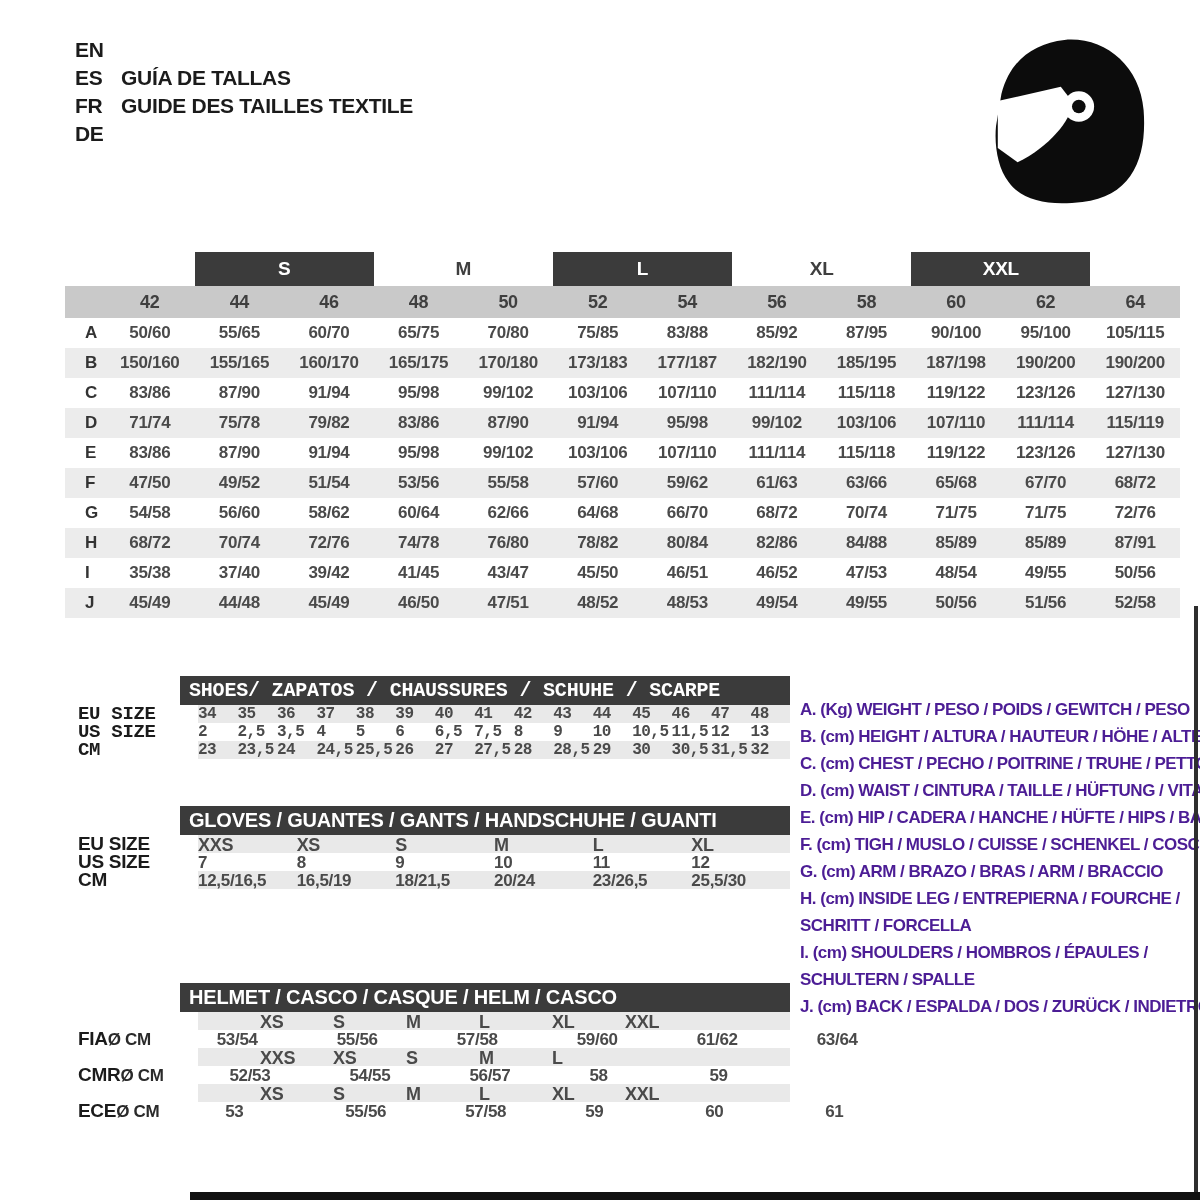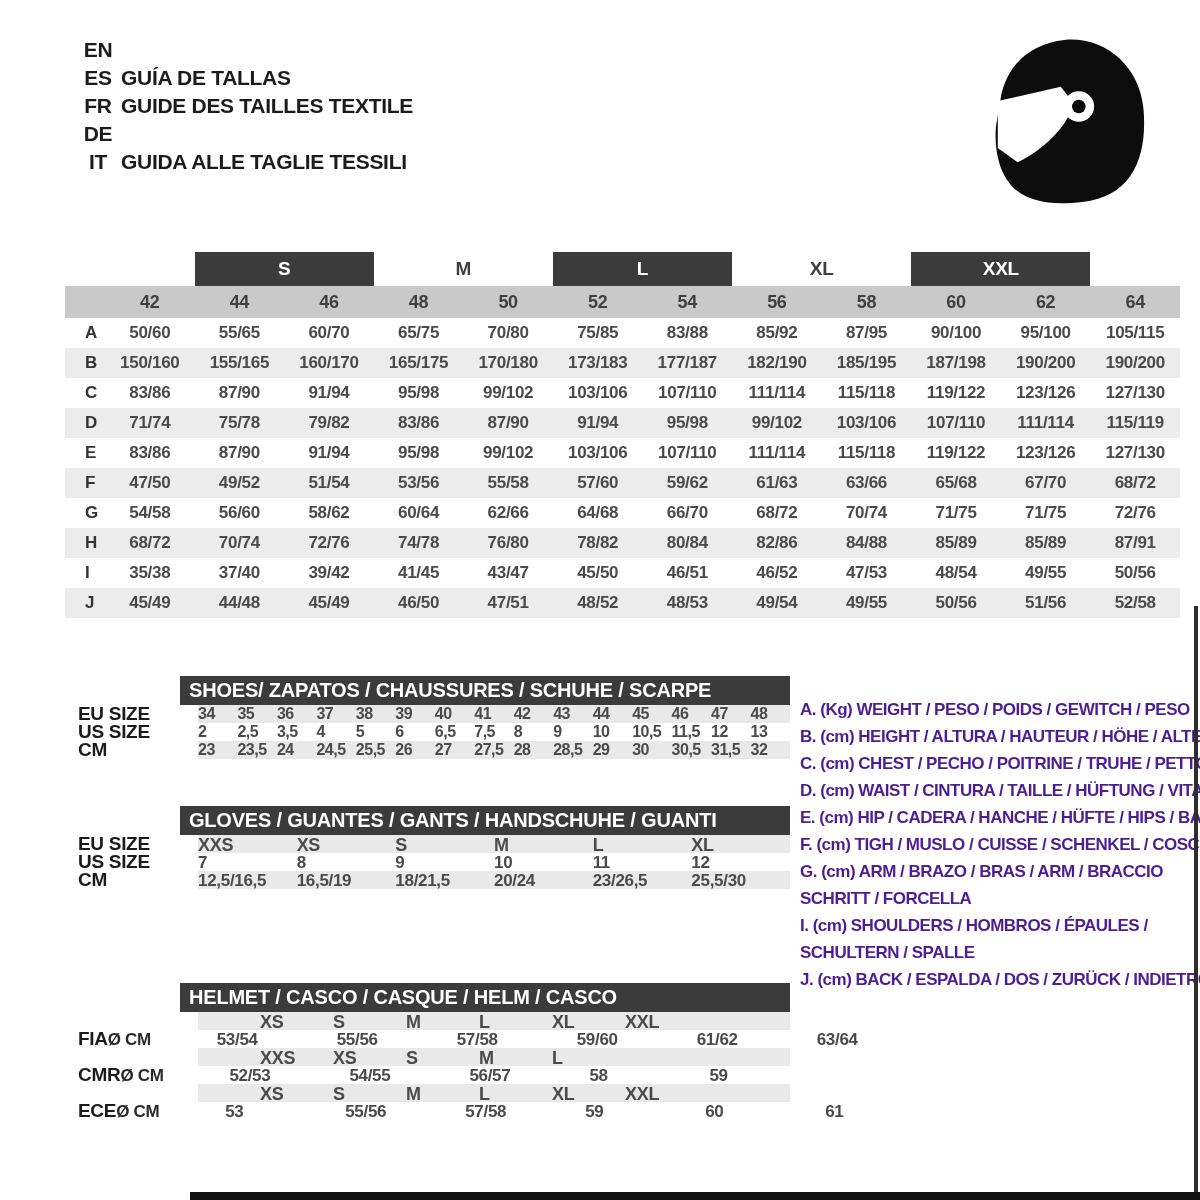--- a/index.html
+++ b/index.html
@@ -1,42 +1,42 @@
 <!DOCTYPE html>
 <html><head>
 <meta charset="utf-8">
 <style>
   html,body{margin:0;padding:0;background:#fff;}
   .page{position:relative;width:1200px;height:1200px;background:#ffffff;overflow:hidden;
         font-family:"Liberation Sans",sans-serif;font-weight:bold;letter-spacing:-0.3px;}
 
   
   .lang-block{position:absolute;left:75px;top:36px;font-size:21px;line-height:28px;color:#1b1b1b;}
-  .lang-row{display:flex;text-align:center;}
+  .lang-row{display:flex;}
   .lang-code{width:46px;}
 
   
   .helmet-icon{position:absolute;left:978px;top:34px;width:180px;height:172px;}
 
   
   .main-table{position:absolute;left:65px;top:252px;width:1115px;text-align:center;color:#4a4a4a;}
   .group-row{display:grid;grid-template-columns:40px repeat(12,1fr);height:34px;}
   .grp{display:flex;align-items:center;justify-content:center;font-size:19px;color:#3f3f3f;}
   .grp.boxed{background:#3b3b3b;color:#ffffff;}
   .g1{grid-column:3 / span 2}.g2{grid-column:5 / span 2}.g3{grid-column:7 / span 2}
   .g4{grid-column:9 / span 2}.g5{grid-column:11 / span 2}
   .band-row{display:grid;grid-template-columns:40px repeat(12,1fr);height:32px;background:#c9c9c9;
             align-items:center;font-size:18px;color:#3f3f3f;}
   .data-row{display:grid;grid-template-columns:40px repeat(12,1fr);height:30px;align-items:center;font-size:17px;}
   .data-row.alt{background:#ececec;}
   .row-label{text-align:left;padding-left:20px;color:#333;font-size:17px;}
 
   
   .sub-table{position:absolute;left:60px;width:730px;}
-  .shoes{top:676px;} .gloves{top:806px;} .helmets{top:950px;margin-top:33px;}
+  .shoes{top:676px;font-family:Liberation Mono, monospace;} .gloves{top:806px;} .helmets{top:950px;margin-top:33px;}
   .sub-bar{margin-left:120px;height:29px;background:#3b3b3b;color:#fff;display:flex;align-items:center;
            padding-left:9px;font-size:20px;letter-spacing:-0.2px;}
   .sub-row{display:flex;height:18px;}
   .side-label{width:120px;display:flex;align-items:center;padding-left:18px;font-size:19px;color:#1b1b1b;}
   .cells{flex:1;display:grid;align-items:center;text-align:left;color:#4a4a4a;font-size:17px;}
   .cells.gray{background:#e9e9e9;}
   .c15{grid-template-columns:repeat(15,1fr);font-size:16px;letter-spacing:-0.5px;}
   .c6{grid-template-columns:repeat(6,1fr);}
   .h-vals{grid-template-columns:62px repeat(6,73px);gap:47px;}
   .h-sz{padding-left:62px;grid-template-columns:repeat(6,73px);font-size:18px;}
@@ -63,24 +63,20 @@
     <div class="lang-row">
       <span class="lang-code">ES</span>
       <span class="lang-label">GUÍA DE TALLAS</span>
     </div>
     <div class="lang-row">
       <span class="lang-code">FR</span>
       <span class="lang-label">GUIDE DES TAILLES TEXTILE</span>
     </div>
     <div class="lang-row">
       <span class="lang-code">DE</span>
-    </div>
-    <div class="lang-row">
-      <span class="lang-code">IT</span>
-      <span class="lang-label">GUIDA ALLE TAGLIE TESSILI</span>
     </div>
   </div>
 
   <svg class="helmet-icon" viewBox="0 0 100 95">
     <path fill="#0c0c0c" d="M48 3 C70 1 90 17 92 42 C94 68 86 90 58 93 C40 95 25 93 17 82 C11 74 9 62 10 51 L13 33 C18 14 31 5 48 3 Z"></path>
     <path fill="#ffffff" d="M11 37 L46 29 L53 38 C51 48 40 62 22 71 L11 63 Z"></path>
     <circle cx="56" cy="40" r="8.5" fill="#ffffff"></circle>
     <circle cx="56" cy="40" r="3.8" fill="#0c0c0c"></circle>
   </svg>
 
@@ -435,20 +431,21 @@
   </div>
 
   <div class="legend">
       <span>A. (Kg) WEIGHT / PESO / POIDS / GEWITCH / PESO</span>
       <span>B. (cm) HEIGHT / ALTURA / HAUTEUR / HÖHE / ALTEZZA</span>
       <span>C. (cm) CHEST / PECHO / POITRINE / TRUHE / PETTO</span>
       <span>D. (cm) WAIST / CINTURA / TAILLE / HÜFTUNG / VITA</span>
       <span>E. (cm) HIP / CADERA / HANCHE / HÜFTE / HIPS / BACINO</span>
       <span>F. (cm) TIGH / MUSLO / CUISSE / SCHENKEL / COSCIA</span>
       <span>G. (cm) ARM / BRAZO / BRAS / ARM / BRACCIO</span>
+      <span>H. (cm) INSIDE LEG / ENTREPIERNA / FOURCHE /</span>
       <span>SCHRITT / FORCELLA</span>
       <span>I. (cm) SHOULDERS / HOMBROS / ÉPAULES /</span>
       <span>SCHULTERN / SPALLE</span>
       <span>J. (cm) BACK / ESPALDA / DOS / ZURÜCK / INDIETRO</span>
     </div>
 
   <div class="right-line"></div>
   <div class="bottom-bar"></div>
 
 </div>

